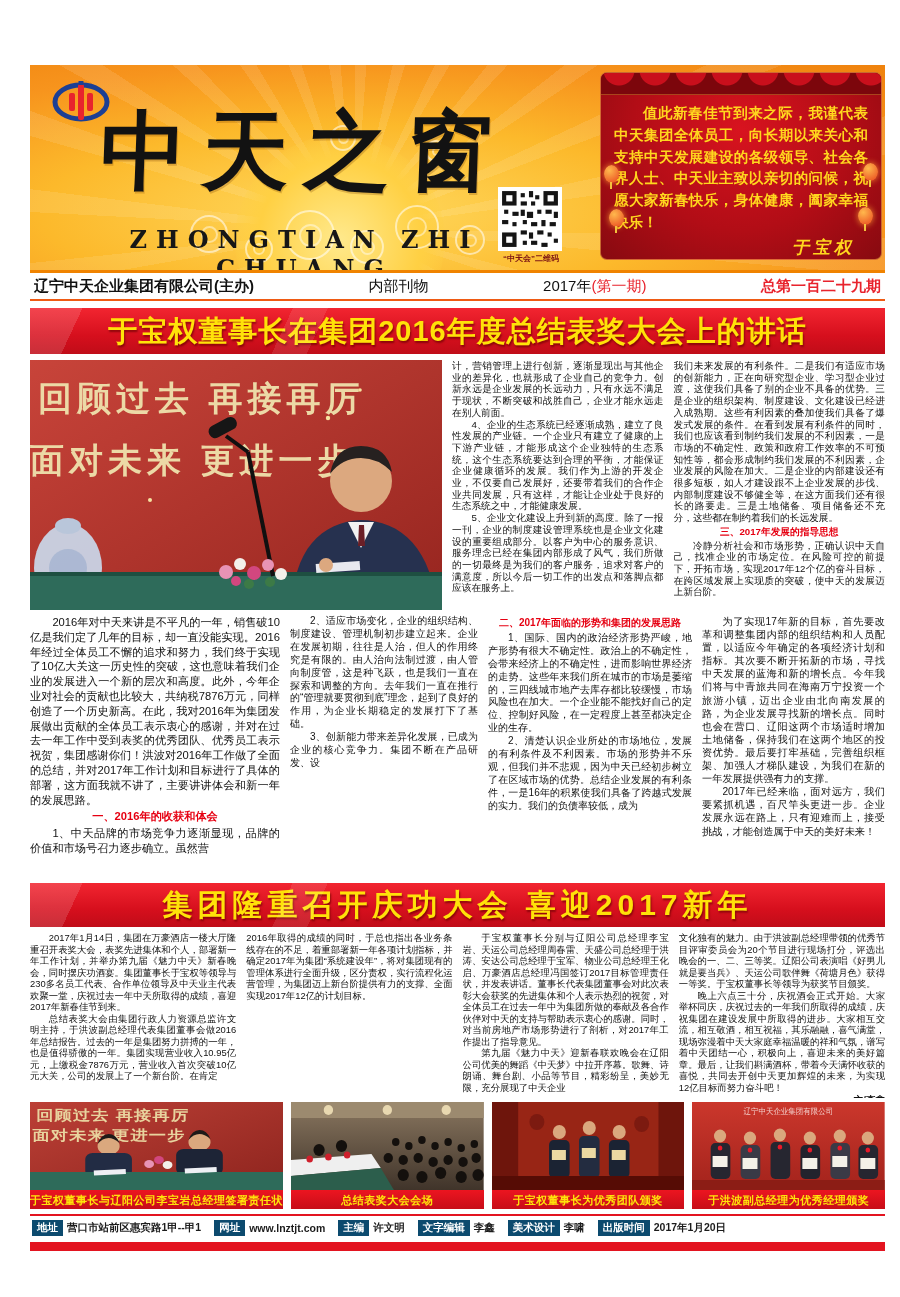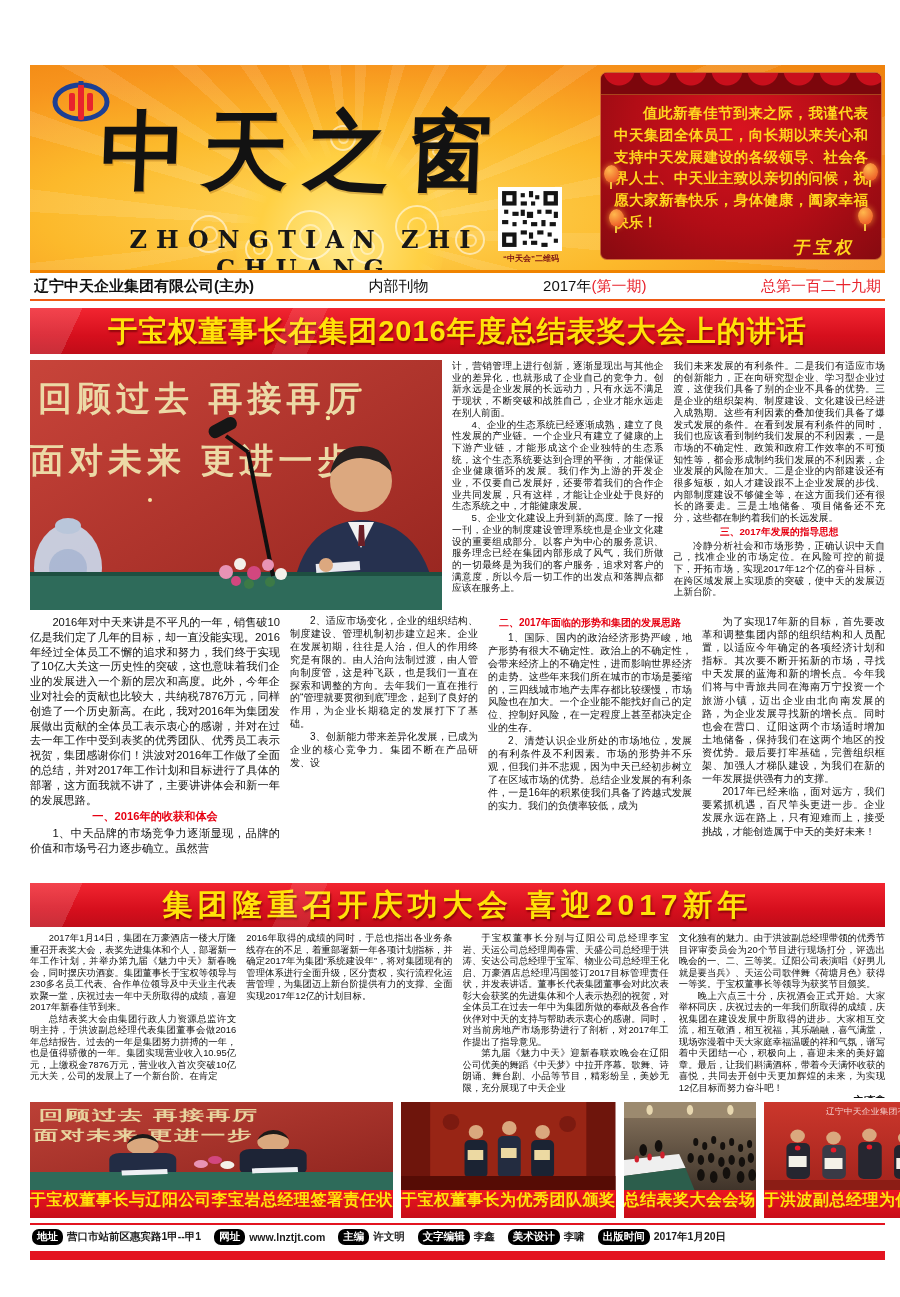--- a/index.html
+++ b/index.html
@@ -38,21 +38,21 @@
   .greet-text{margin:30px 13px 0 13px;text-indent:2em;text-align:justify;font-size:14.5px;line-height:1.5;
     font-weight:bold;color:#ffd71e;}
   .greet-sign{text-align:right;margin:2px 26px 0 0;font-family:"DejaVu Serif","Liberation Serif",serif;
     font-style:italic;font-weight:bold;font-size:17px;letter-spacing:4px;color:#ffd71e;}
 
   
   .info-bar{display:flex;align-items:center;justify-content:space-between;height:26px;
     border-top:3px solid #f08300;border-bottom:2px solid #ef5a13;padding:0 4px;font-size:15px;}
   .info-bar .pub{font-weight:bold;}
   .info-bar .red{color:#e8232d;}
-  .info-bar .ptotal{font-weight:normal;}
+  .info-bar .ptotal{font-weight:bold;}
 
   
   .banner{position:relative;text-align:center;color:#ffe209;font-weight:900;overflow:hidden;
     background:linear-gradient(180deg,#f22530 0%,#d60f1d 60%,#c00c18 100%);
     text-shadow:1px 2px 2px rgba(110,0,0,.7);}
   .banner::before{content:"";position:absolute;inset:0;
     background:linear-gradient(115deg, rgba(255,255,255,.14) 0 6%, rgba(255,255,255,0) 6% 30%, rgba(255,255,255,.10) 30% 34%, rgba(255,255,255,0) 34%);}
   .b1{margin-top:7px;height:46px;line-height:46px;font-size:29px;letter-spacing:1px;}
   .b2{margin-top:6px;height:44px;line-height:44px;font-size:30px;letter-spacing:5px;}
 
@@ -70,28 +70,28 @@
   .a1-bottom .c3{flex:0 0 204px;font-size:10px;line-height:12.9px;}
   .a1-bottom .c4{flex:1;font-size:10.2px;line-height:13.1px;}
   .a2-cols{display:flex;gap:10px;margin-top:5px;height:166px;}
   .a2-cols .tcol{flex:1;font-size:9.4px;line-height:11.5px;}
   .sig{text-align:right;font-weight:bold;font-size:9.5px;margin-top:1px;}
 
   
   .photo-row{display:flex;gap:8px;margin-top:4px;}
   .pcard{flex:1;margin:0;}
   .pcard svg{display:block;width:100%;height:88px;}
-  .pcap{height:28px;line-height:20px;text-align:center;font-size:16px;font-weight:bold;color:#ffe40a;
+  .pcap{height:19px;line-height:20px;text-align:center;font-size:11px;font-weight:bold;color:#ffe40a;
     background:linear-gradient(180deg,#ec1520,#c70d18);letter-spacing:.5px;white-space:nowrap;overflow:hidden;}
 
   
   .footer{display:flex;align-items:center;gap:13px;border-top:2px solid #e31420;margin-top:5px;
     padding:4px 2px;font-size:10.5px;white-space:nowrap;}
   .fitem{display:flex;align-items:center;gap:4px;}
-  .flabel{background:#000000;color:#fff;font-weight:bold;padding:1px 5px;border-radius:7px;}
+  .flabel{background:#0c4a6e;color:#fff;font-weight:bold;padding:1px 5px;}
   .fvalue{color:#1c1c1c;font-weight:bold;}
   .redbar{height:9px;background:#e31420;margin-top:2px;}
 </style>
 </head>
 <body>
 
 <div class="page">
   <div class="content">
 
     <div class="masthead">
@@ -318,42 +318,20 @@
             <path d="M129 38 Q132 28 138 28 Q144 28 147 37 Q142 32 138 32 Q133 32 129 38Z" fill="#1e1a18"></path>
           <rect x="119" y="47" width="38" height="26" rx="6" fill="#1d2436"></rect>
           <circle cx="97" cy="62" r="4" fill="#e893b5"></circle>
             <circle cx="105" cy="58" r="4" fill="#d2477f"></circle>
             <circle cx="112" cy="63" r="4" fill="#f3f0ea"></circle>
           <rect y="70" width="206" height="18" fill="#2e6b5a"></rect>
           <rect x="52" y="68" width="26" height="5" fill="#eef0f4" transform="rotate(-3 60 70)"></rect>
           <rect x="126" y="66" width="26" height="5" fill="#eef0f4" transform="rotate(-3 134 68)"></rect>
         </svg>
         <figcaption class="pcap">于宝权董事长与辽阳公司李宝岩总经理签署责任状</figcaption>
-      </figure>
-
-      <figure class="pcard">
-        <svg viewBox="0 0 206 88" preserveAspectRatio="none">
-          <rect width="206" height="88" fill="#6e150c"></rect>
-          <rect x="28" width="150" height="74" fill="#a02818" opacity="0.85"></rect>
-          <circle cx="48" cy="20" r="8" fill="#7c1a10"></circle>
-            <circle cx="160" cy="22" r="8" fill="#7c1a10"></circle>
-          <g>
-            <circle cx="72" cy="30" r="7" fill="#daa87e"></circle>
-              <rect x="61" y="38" width="22" height="38" rx="5" fill="#1b2333"></rect>
-              <rect x="64" y="48" width="15" height="10" fill="#ecd9a2"></rect>
-            <circle cx="104" cy="26" r="7" fill="#daa87e"></circle>
-              <rect x="93" y="34" width="22" height="42" rx="5" fill="#232c40"></rect>
-              <rect x="96" y="46" width="15" height="10" fill="#ecd9a2"></rect>
-            <circle cx="136" cy="30" r="7" fill="#daa87e"></circle>
-              <rect x="125" y="38" width="22" height="38" rx="5" fill="#1b2333"></rect>
-              <rect x="128" y="48" width="15" height="10" fill="#ecd9a2"></rect>
-          </g>
-          <rect y="74" width="206" height="14" fill="#560c05"></rect>
-        </svg>
-        <figcaption class="pcap">于宝权董事长为优秀团队颁奖</figcaption>
       </figure>
 
       <figure class="pcard">
         <svg viewBox="0 0 206 88" preserveAspectRatio="none">
           <defs>
               <linearGradient id="g2" x1="0" y1="0" x2="0" y2="1">
                 <stop offset="0" stop-color="#8a7760"></stop>
                 <stop offset="1" stop-color="#40342a"></stop>
               </linearGradient>
             </defs>
@@ -389,20 +367,42 @@
           <circle cx="20" cy="57" r="3.5" fill="#cf1f2c"></circle>
             <circle cx="40" cy="55" r="3.5" fill="#cf1f2c"></circle>
             <circle cx="60" cy="53" r="3.5" fill="#cf1f2c"></circle>
           <polygon points="0,74 96,66 110,88 0,88" fill="#2c5e4c"></polygon>
         </svg>
         <figcaption class="pcap">总结表奖大会会场</figcaption>
       </figure>
 
       <figure class="pcard">
         <svg viewBox="0 0 206 88" preserveAspectRatio="none">
+          <rect width="206" height="88" fill="#6e150c"></rect>
+          <rect x="28" width="150" height="74" fill="#a02818" opacity="0.85"></rect>
+          <circle cx="48" cy="20" r="8" fill="#7c1a10"></circle>
+            <circle cx="160" cy="22" r="8" fill="#7c1a10"></circle>
+          <g>
+            <circle cx="72" cy="30" r="7" fill="#daa87e"></circle>
+              <rect x="61" y="38" width="22" height="38" rx="5" fill="#1b2333"></rect>
+              <rect x="64" y="48" width="15" height="10" fill="#ecd9a2"></rect>
+            <circle cx="104" cy="26" r="7" fill="#daa87e"></circle>
+              <rect x="93" y="34" width="22" height="42" rx="5" fill="#232c40"></rect>
+              <rect x="96" y="46" width="15" height="10" fill="#ecd9a2"></rect>
+            <circle cx="136" cy="30" r="7" fill="#daa87e"></circle>
+              <rect x="125" y="38" width="22" height="38" rx="5" fill="#1b2333"></rect>
+              <rect x="128" y="48" width="15" height="10" fill="#ecd9a2"></rect>
+          </g>
+          <rect y="74" width="206" height="14" fill="#560c05"></rect>
+        </svg>
+        <figcaption class="pcap">于宝权董事长为优秀团队颁奖</figcaption>
+      </figure>
+
+      <figure class="pcard">
+        <svg viewBox="0 0 206 88" preserveAspectRatio="none">
           <defs>
               <linearGradient id="g4" x1="0" y1="0" x2="0" y2="1">
                 <stop offset="0" stop-color="#cb372c"></stop>
                 <stop offset="1" stop-color="#a3231c"></stop>
               </linearGradient>
             </defs>
           <rect width="206" height="88" fill="url(#g4)"></rect>
           <text x="103" y="12" text-anchor="middle" font-size="8" fill="#f3cdc9">辽宁中天企业集团有限公司</text>
           <g>
             <circle cx="30" cy="34" r="6.5" fill="#daa87e"></circle>

